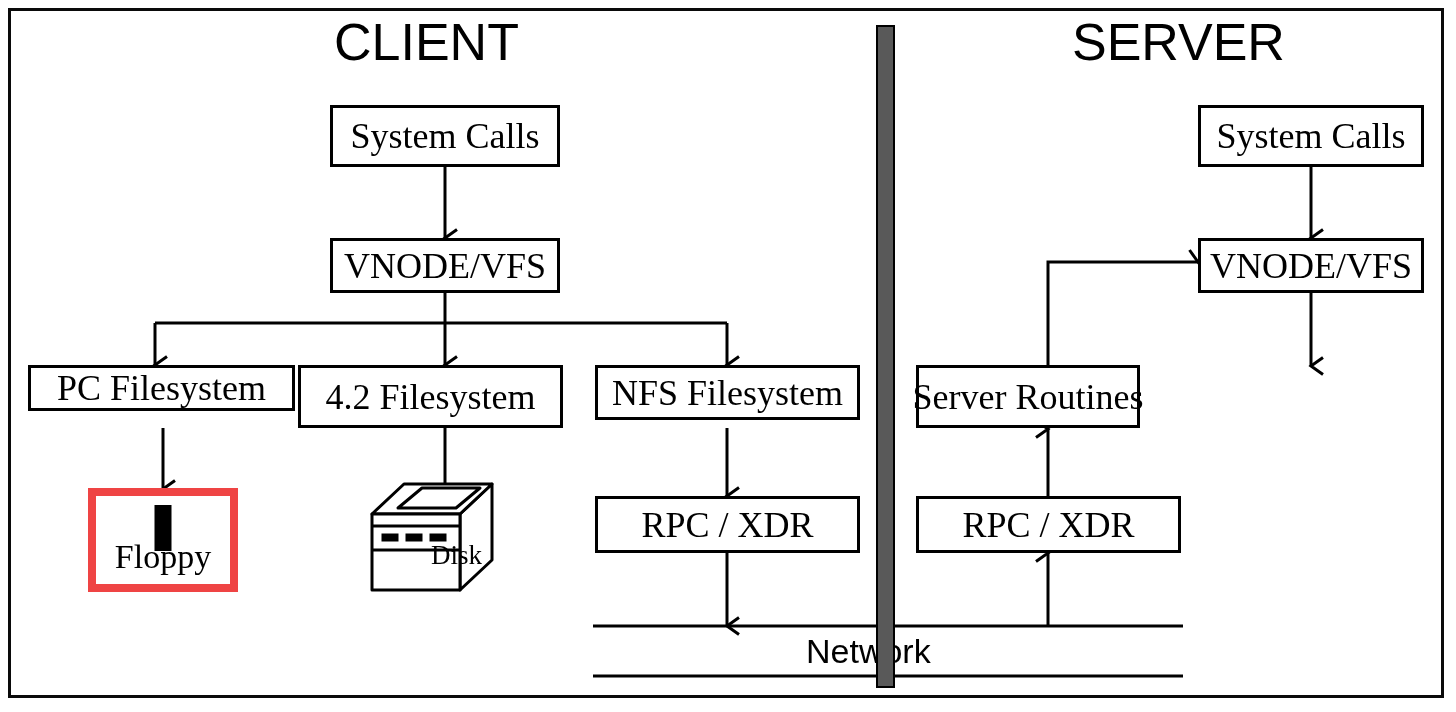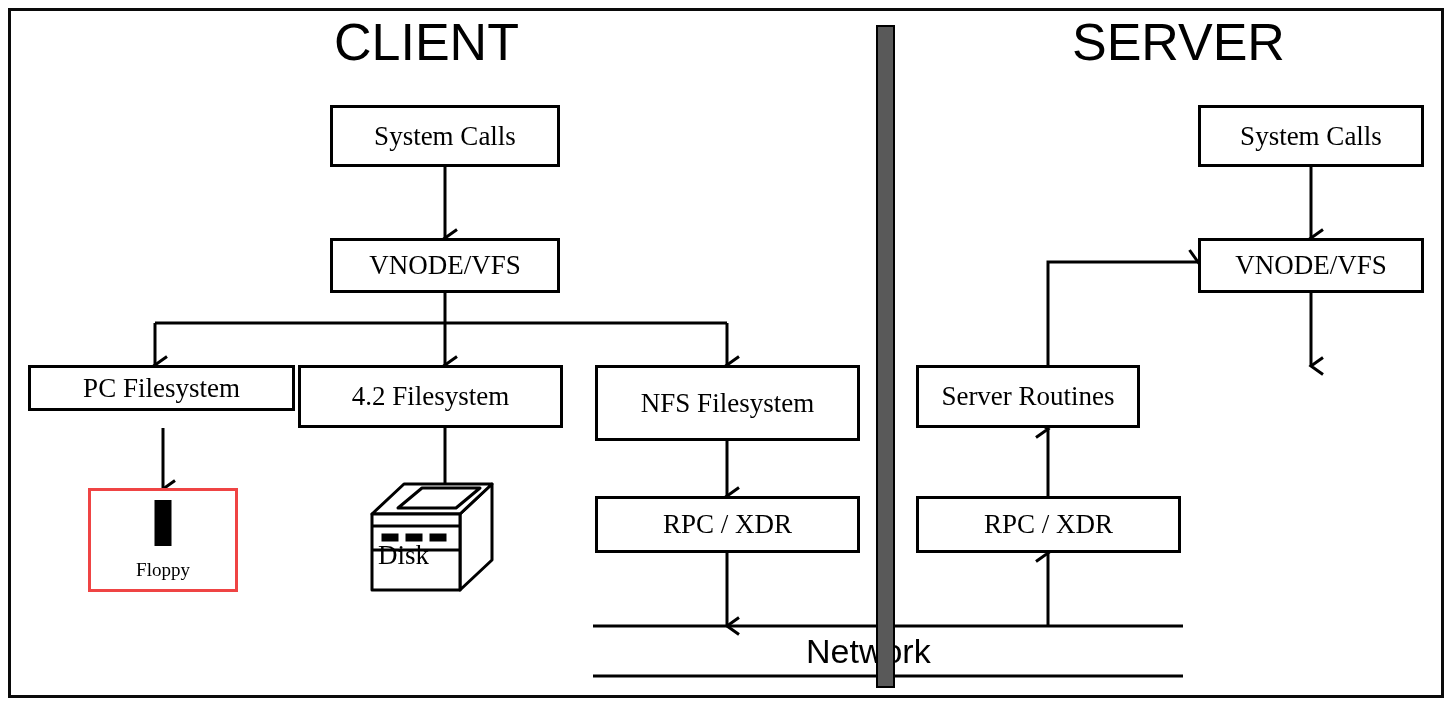--- a/index.html
+++ b/index.html
@@ -25,21 +25,21 @@
   }
   .node-box {
     position: absolute;
     border: 3px solid #000000;
     background: #ffffff;
     box-sizing: border-box;
     display: flex;
     align-items: center;
     justify-content: center;
     font-family: "Liberation Serif", serif;
-    font-size: 27px;
+    font-size: 36px;
     color: #000000;
     line-height: 1;
     white-space: nowrap;
   }
   .title-label {
     position: absolute;
     font-family: "Liberation Sans", sans-serif;
     font-size: 52px;
     color: #000000;
     line-height: 1;
@@ -49,25 +49,25 @@
   .network-label {
     position: absolute;
     font-family: "Liberation Sans", sans-serif;
     font-size: 34px;
     color: #000000;
     line-height: 1;
     white-space: nowrap;
   }
   .floppy-box {
     position: absolute;
-    border: 3px solid #ef4444;
-    background: #ffffff;
-    box-sizing: border-box;
-    font-family: "Liberation Serif", serif;
-    font-size: 19px;
+    border: 8px solid #ef4444;
+    background: #ffffff;
+    box-sizing: border-box;
+    font-family: "Liberation Serif", serif;
+    font-size: 34px;
     color: #000000;
   }
   .floppy-slot {
     position: absolute;
     background: #000000;
     left: 50%;
     transform: translateX(-50%);
     top: 9px;
     width: 17px;
     height: 46px;
@@ -80,21 +80,21 @@
     text-align: center;
   }
   .disk-wrap {
     position: absolute;
   }
   .disk-text {
     position: absolute;
     left: 10px;
     top: 62px;
     width: 104px;
-    text-align: left;
+    text-align: right;
     font-family: "Liberation Serif", serif;
     font-size: 27px;
     color: #000000;
   }
   .outer-frame {
     position: absolute;
     left: 8px;
     top: 8px;
     width: 1436px;
     height: 690px;
@@ -163,21 +163,21 @@
   </svg>
 
   <div class="title-label" style="left:334px; top:16px;">CLIENT</div>
   <div class="title-label" style="left:1064px; top:16px;margin-left:8px;">SERVER</div>
 
   <div class="node-box" style="left:330px; top:105px; width:230px; height:62px;">System Calls</div>
   <div class="node-box" style="left:330px; top:238px; width:230px; height:55px;">VNODE/VFS</div>
 
   <div class="node-box" style="left:28px; top:365px; width:267px; height:46px;">PC Filesystem</div>
   <div class="node-box" style="left:298px; top:365px; width:265px; height:63px;">4.2 Filesystem</div>
-  <div class="node-box" style="left:595px; top:365px; width:265px; height:76px;">NFS Filesystem</div>
+  <div class="node-box" style="left:595px; top:365px; width:265px; height:55px;">NFS Filesystem</div>
 
   <div class="node-box" style="left:595px; top:496px; width:265px; height:57px;">RPC / XDR</div>
 
   <div class="floppy-box" style="left:88px; top:488px; width:150px; height:104px;">
     <div class="floppy-slot"></div>
     <div class="floppy-text">Floppy</div>
   </div>
 
   <div class="disk-wrap" style="left:368px; top:478px; width:140px; height:120px;">
     <svg width="140" height="120" viewBox="0 0 140 120">

